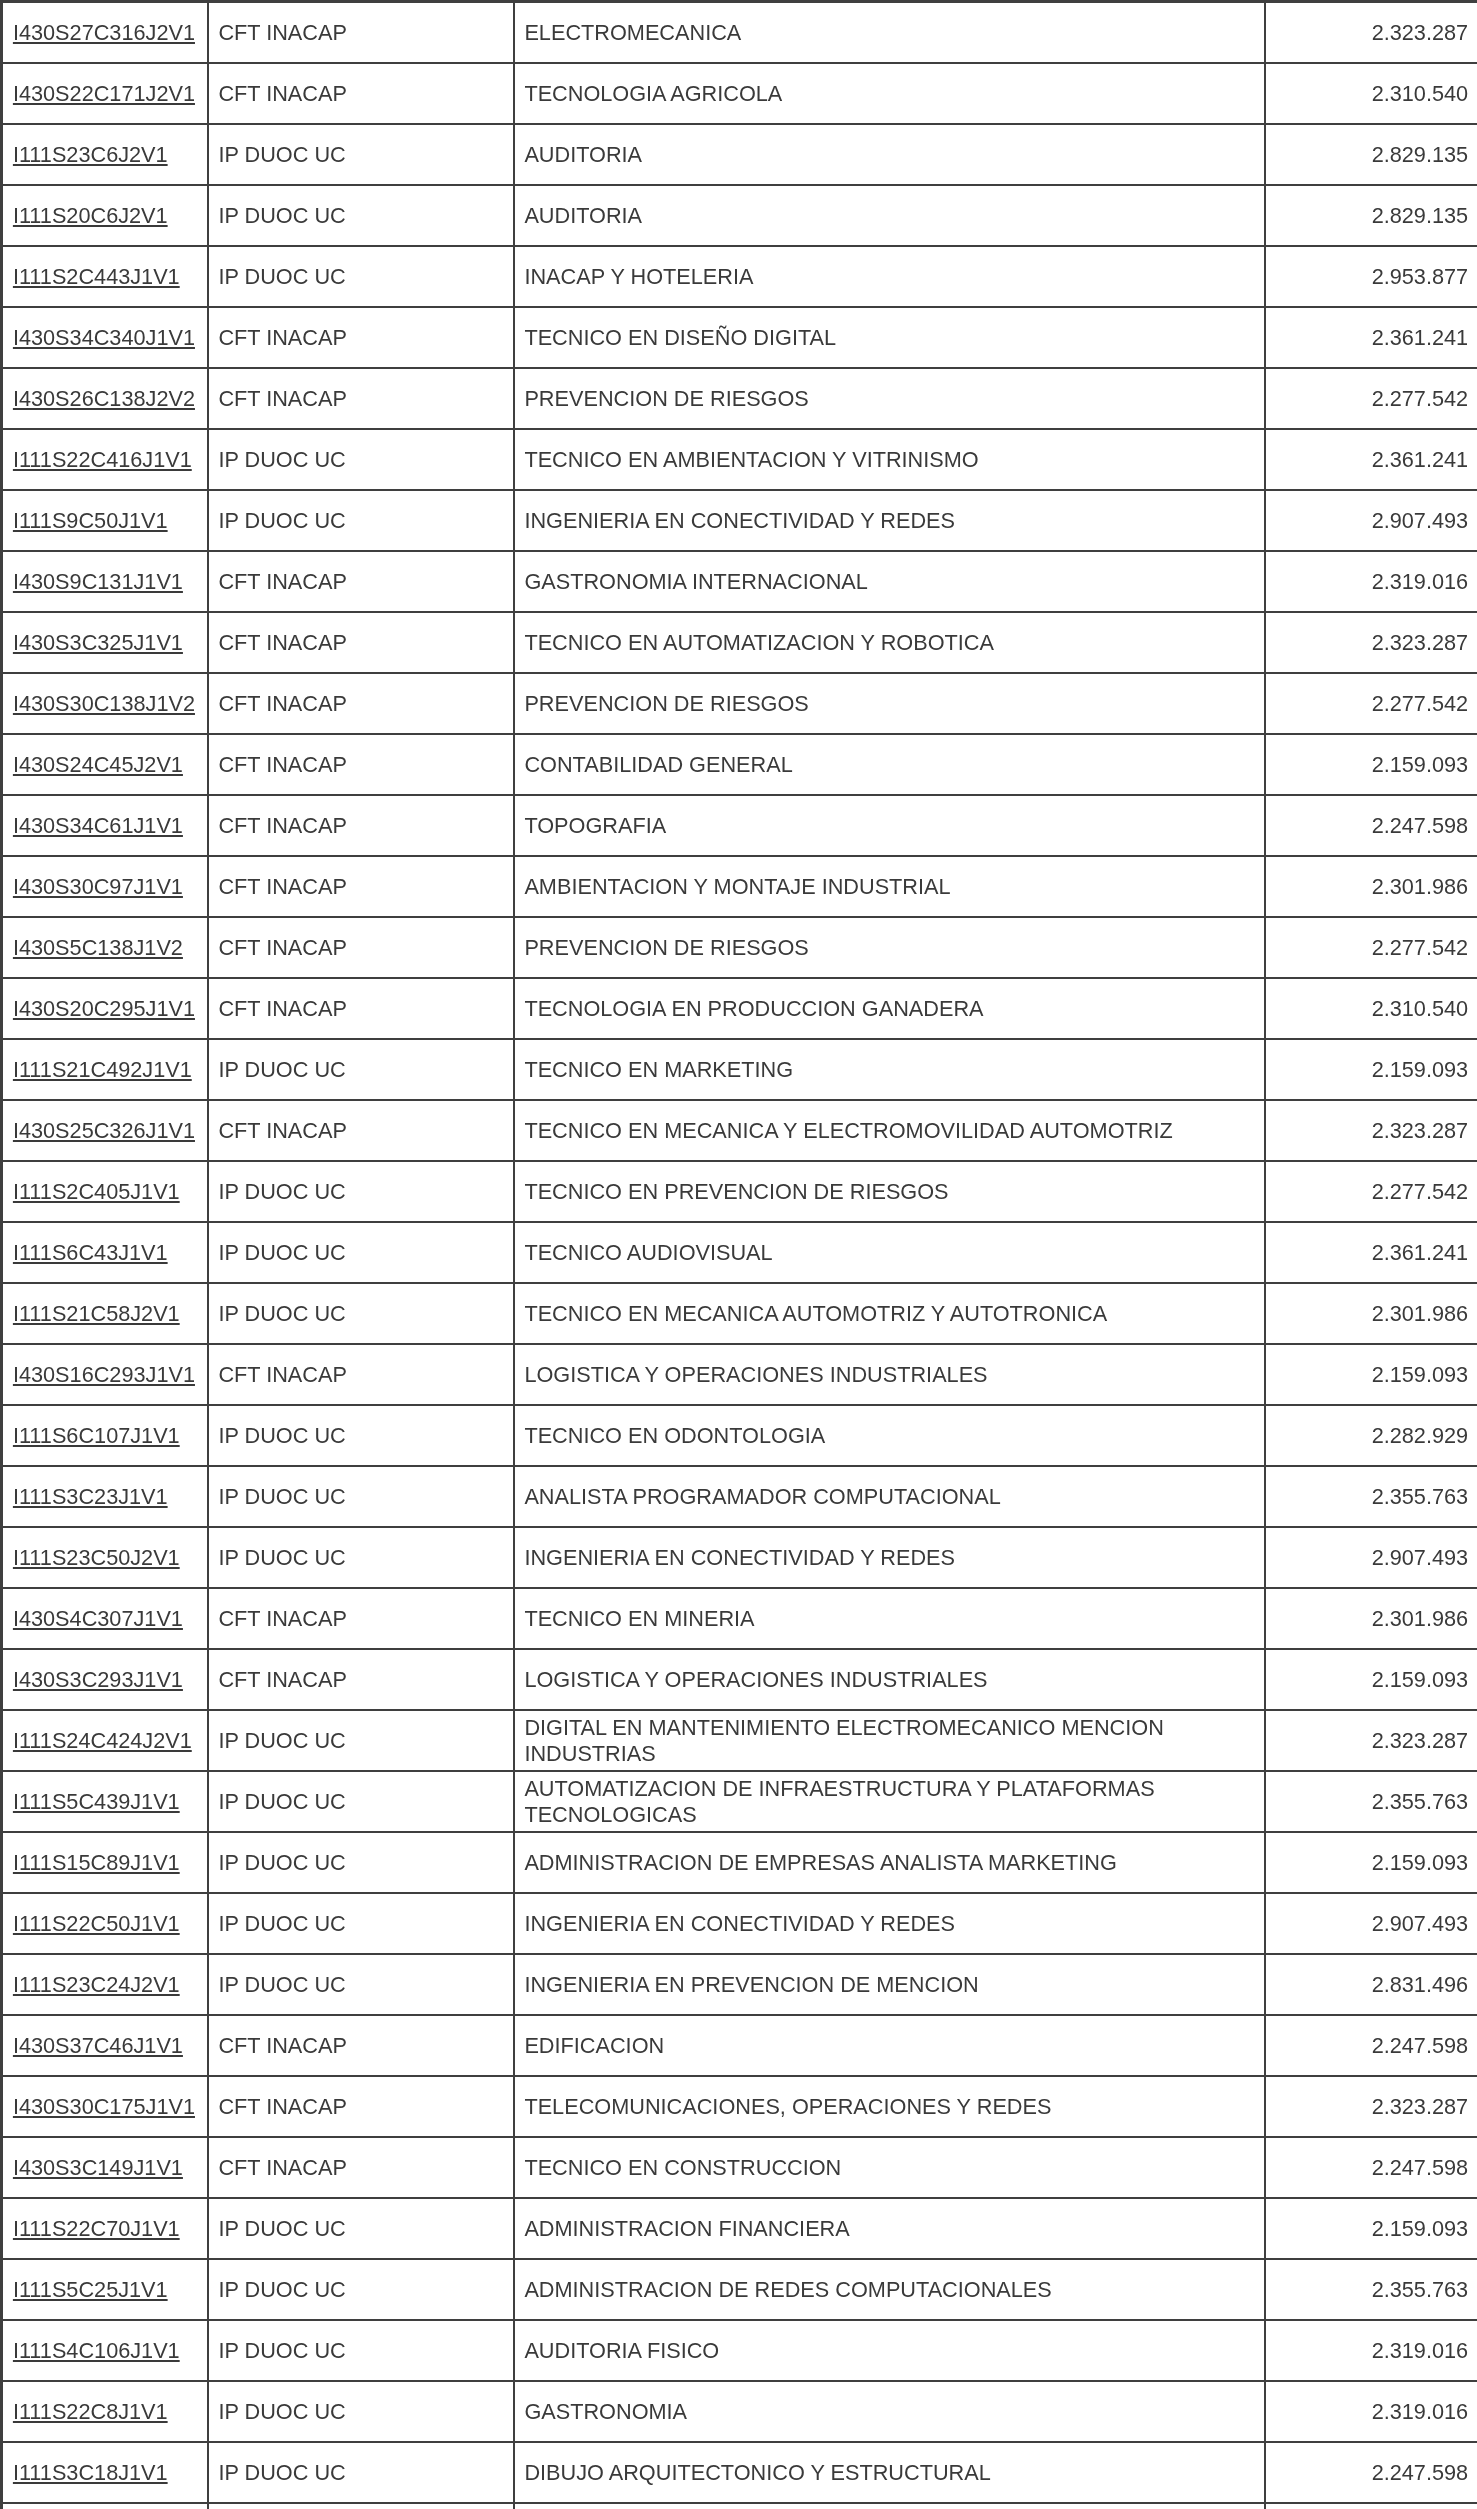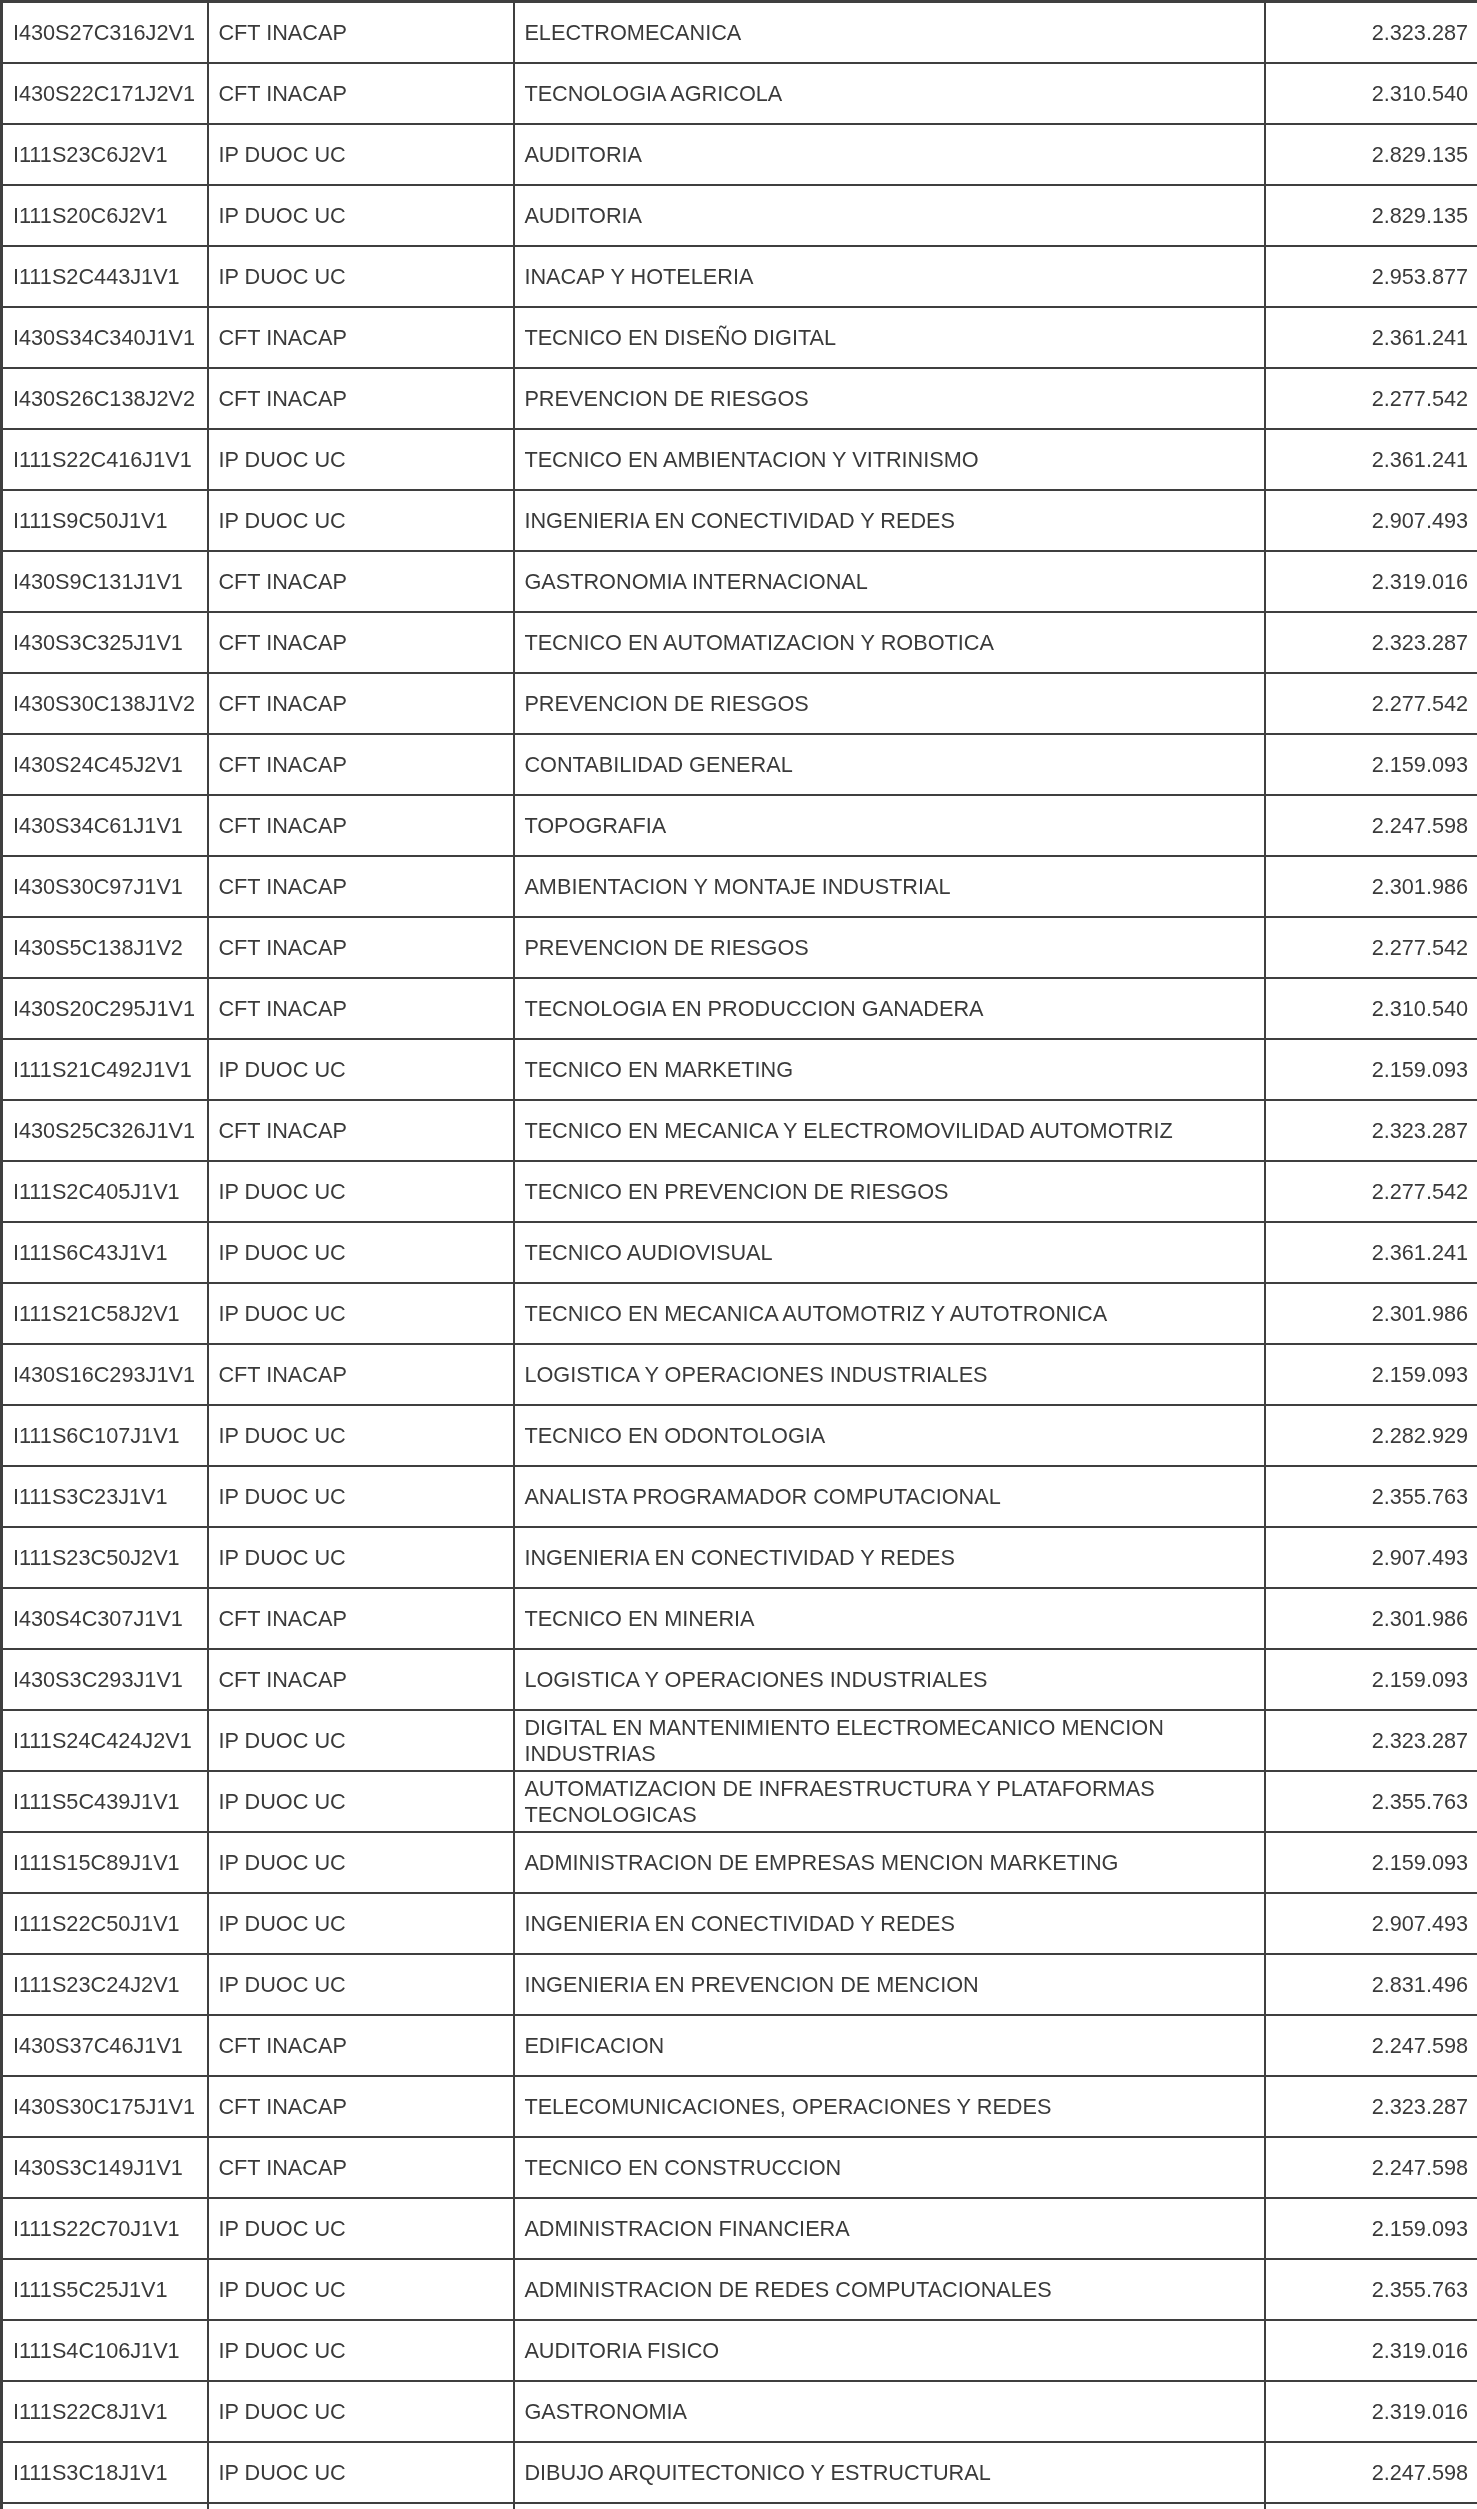--- a/index.html
+++ b/index.html
@@ -24,20 +24,21 @@
       font-size: 21.7px;
       line-height: 25.6px;
       height: 53px;
       vertical-align: middle;
       padding: 3px 9.9px;
       overflow: hidden;
     }
     td.cell-code {
       word-break: break-all;
       padding: 3px 20.7px 3px 9.9px;
+      text-decoration: underline;
     }
     td.cell-amount {
       text-align: right;
       padding-right: 14.8px;
     }
   </style>
 </head>
 <body>
 
 <table class="tuition">
@@ -224,21 +225,21 @@
     </tr>
       <tr>
       <td class="cell-code">I111S5C439J1V1</td>
       <td class="cell-institution">IP DUOC UC</td>
       <td class="cell-program">AUTOMATIZACION DE INFRAESTRUCTURA Y PLATAFORMAS TECNOLOGICAS</td>
       <td class="cell-amount">2.355.763</td>
     </tr>
       <tr>
       <td class="cell-code">I111S15C89J1V1</td>
       <td class="cell-institution">IP DUOC UC</td>
-      <td class="cell-program">ADMINISTRACION DE EMPRESAS MENCION MARKETING</td>
+      <td class="cell-program">ADMINISTRACION DE EMPRESAS ANALISTA MARKETING</td>
       <td class="cell-amount">2.159.093</td>
     </tr>
       <tr>
       <td class="cell-code">I111S22C50J1V1</td>
       <td class="cell-institution">IP DUOC UC</td>
       <td class="cell-program">INGENIERIA EN CONECTIVIDAD Y REDES</td>
       <td class="cell-amount">2.907.493</td>
     </tr>
       <tr>
       <td class="cell-code">I111S23C24J2V1</td>

